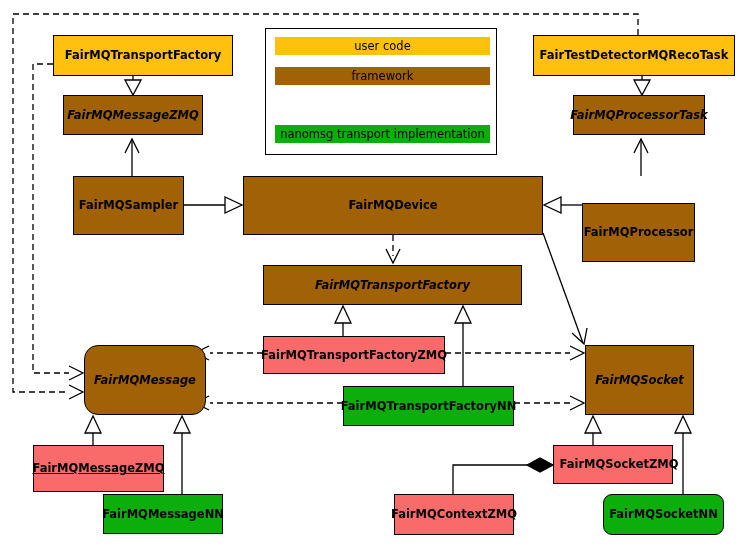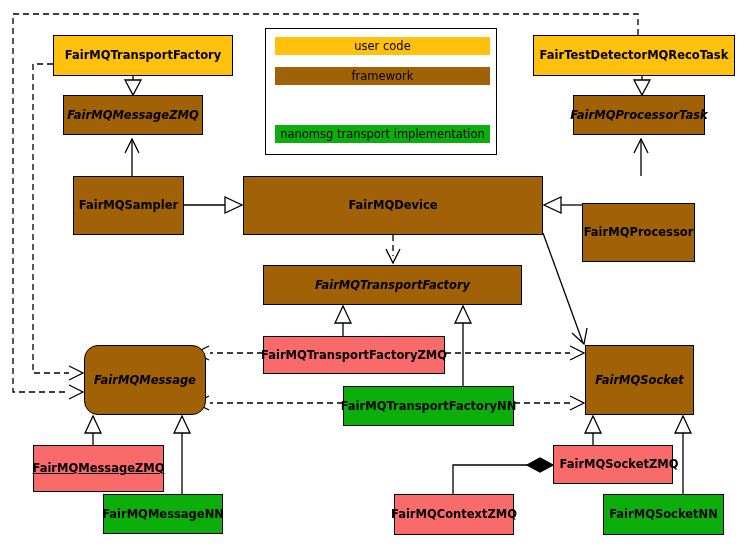--- a/index.html
+++ b/index.html
@@ -29,21 +29,21 @@
   .n-device{left:243px;top:176px;width:300px;height:59px;}
   .n-processor{left:582px;top:176px;width:113px;height:59px;margin-top:27px;}
   .n-factory{left:263px;top:265px;width:259px;height:40px;}
   .n-factoryzmq{left:263px;top:336px;width:182px;height:38px;}
   .n-factorynn{left:343px;top:386px;width:171px;height:40px;}
   .n-message{left:84px;top:345px;width:122px;height:70px;border-radius:14px;}
   .n-socket{left:585px;top:345px;width:109px;height:70px;}
   .n-messagezmq{left:33px;top:445px;width:131px;height:47px;text-decoration:underline;}
   .n-messagenn{left:103px;top:494px;width:120px;height:40px;}
   .n-socketzmq{left:553px;top:445px;width:120px;height:39px;padding-left:12px;}
-  .n-socketnn{left:603px;top:494px;width:121px;height:41px;}
+  .n-socketnn{left:603px;top:494px;width:121px;height:41px;border-radius:9px;}
   .n-contextzmq{left:394px;top:494px;width:120px;height:41px;}
 
   
   .legend{
     position:absolute;left:265px;top:28px;width:232px;height:127px;
     box-sizing:border-box;border:1.5px solid #000;background:#fff;z-index:2;
   }
   .legend-bar{
     position:absolute;left:9px;width:215px;height:18px;
     display:flex;align-items:center;justify-content:center;

